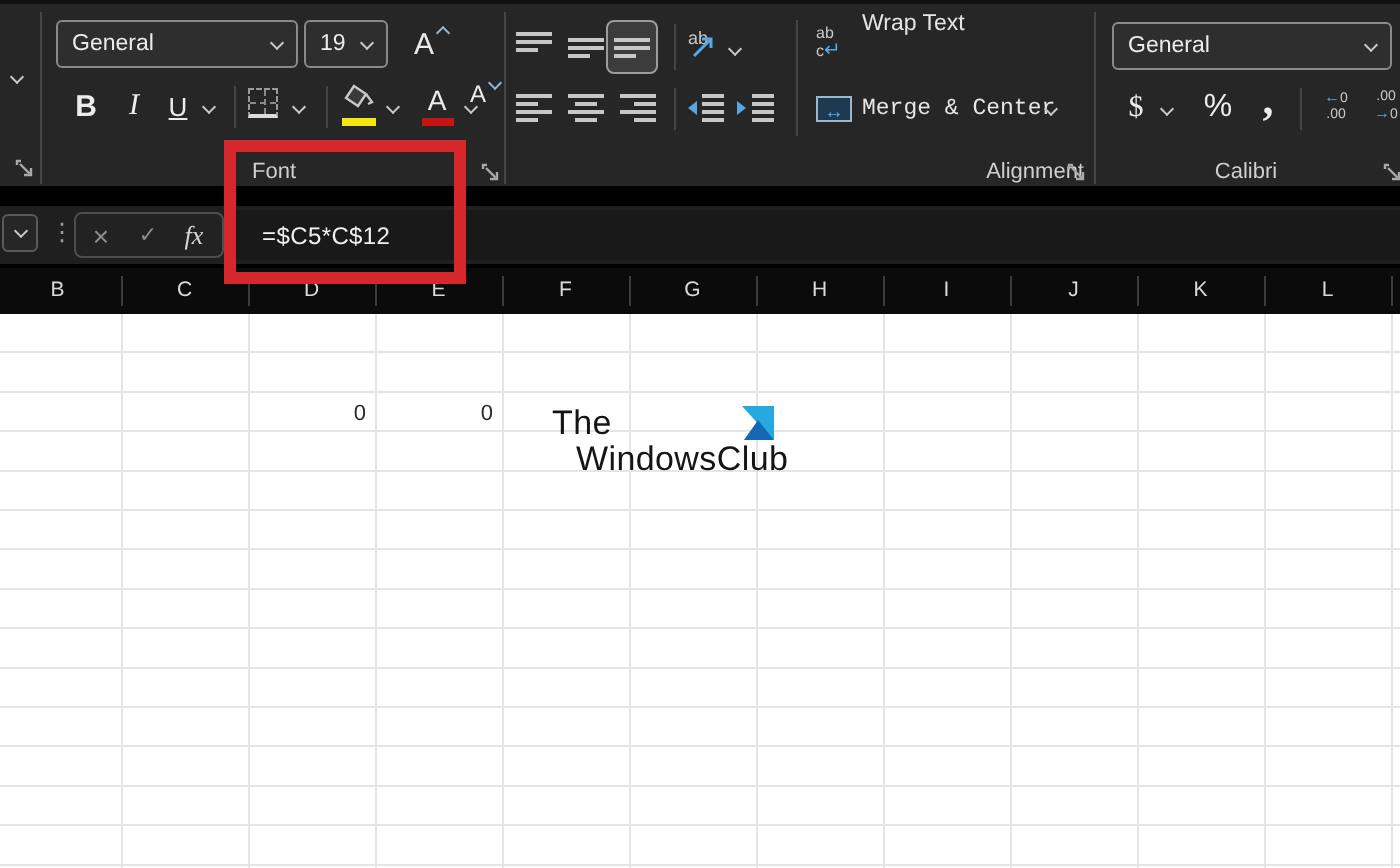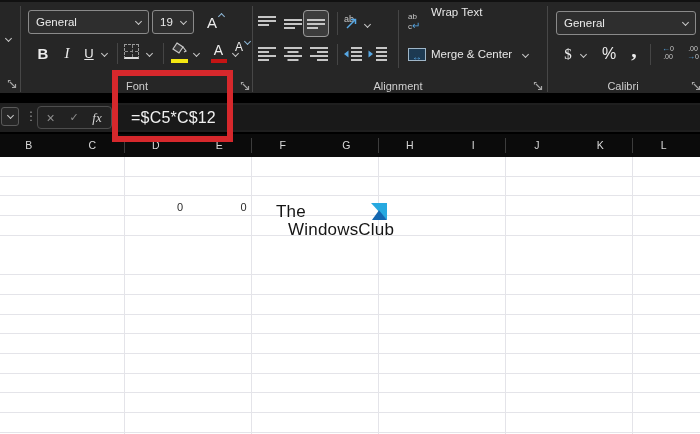--- a/index.html
+++ b/index.html
@@ -61,21 +61,21 @@
 
   
   .fbar { position:absolute; left:0; top:103px; width:700px; height:29px; background:#1f1f1f; }
   .namebox-stub { position:absolute; left:1px; top:4px; width:18px; height:19px;
     border:1px solid #5a5a5a; border-radius:3px; display:flex; align-items:center; justify-content:center; background:#262626; }
   .fxbox { position:absolute; left:37px; top:3px; width:75px; height:23px;
     border:1px solid #4d4d4d; border-radius:4px; display:flex; align-items:center; background:#222; }
   .fxbox span { text-align:center; }
   .formula-region { position:absolute; left:118px; top:2px; width:582px; height:25px;
     background:#191919; display:flex; align-items:center; }
-  .formula-text { color:#f0f0f0; font-size:16px; padding-left:13px; letter-spacing:.2px; }
+  .formula-text { color:#f0f0f0; font-size:12px; padding-left:13px; letter-spacing:.2px; }
 
   
   .cheaders { position:absolute; left:0; top:134px; width:700px; height:23px; background:#0b0b0b; }
   .cheaders .seps { position:absolute; left:0; top:4px; width:700px; height:15px;
     background:repeating-linear-gradient(to right, transparent 0 62.5px, #3c3c3c 62.5px 63.5px);
     background-position:-2px 0; }
   .colhead { position:absolute; top:0; width:63.5px; height:23px; line-height:23px;
     text-align:center; font-size:10.5px; color:#dadada; }
 
   
@@ -266,24 +266,24 @@
 
     <span class="abs" style="left:408px; top:10px; width:18px; height:20px; font-size:8px; line-height:9px; color:#c8c8c8; text-align:left;">
       <span>ab</span><br>
       <span>c</span><span class="blue" style="font-size:10px;">↵</span>
     </span>
     <span class="ribbon-txtlabel" style="left:431px; top:4px;">Wrap Text</span>
 
     <span class="abs" style="left:408px; top:46px; width:18px; height:13px; border:1px solid #9fb6c8; background:#1d3a52; text-align:center; line-height:11px;">
       <span class="blue" style="font-size:10px;">↔</span>
     </span>
-    <span class="ribbon-txtlabel" style="left:431px; top:46px;">Merge &amp; Center</span>
+    <span class="ribbon-txtlabel" style="left:431px; top:46px;font-family:Liberation Mono, monospace;">Merge &amp; Center</span>
     <span class="chev abs" style="left:523px; top:50px;"></span>
 
-    <div class="group-label" style="left:254px; width:288px;">Alignment</div>
+    <div class="group-label" style="left:254px; width:288px;text-align:right;">Alignment</div>
     <span class="launcher" style="left:533px; top:79px;">
       <svg width="11" height="11" viewBox="0 0 11 11">
           <g stroke="#a8a8a8" stroke-width="1.2" fill="none">
             <path d="M1.5,3.5 V1.5 H3.5"></path>
             <path d="M3,3 L7.8,7.8"></path>
             <path d="M8.5,5 V8.5 H5"></path>
           </g>
         </svg>
     </span>
 

